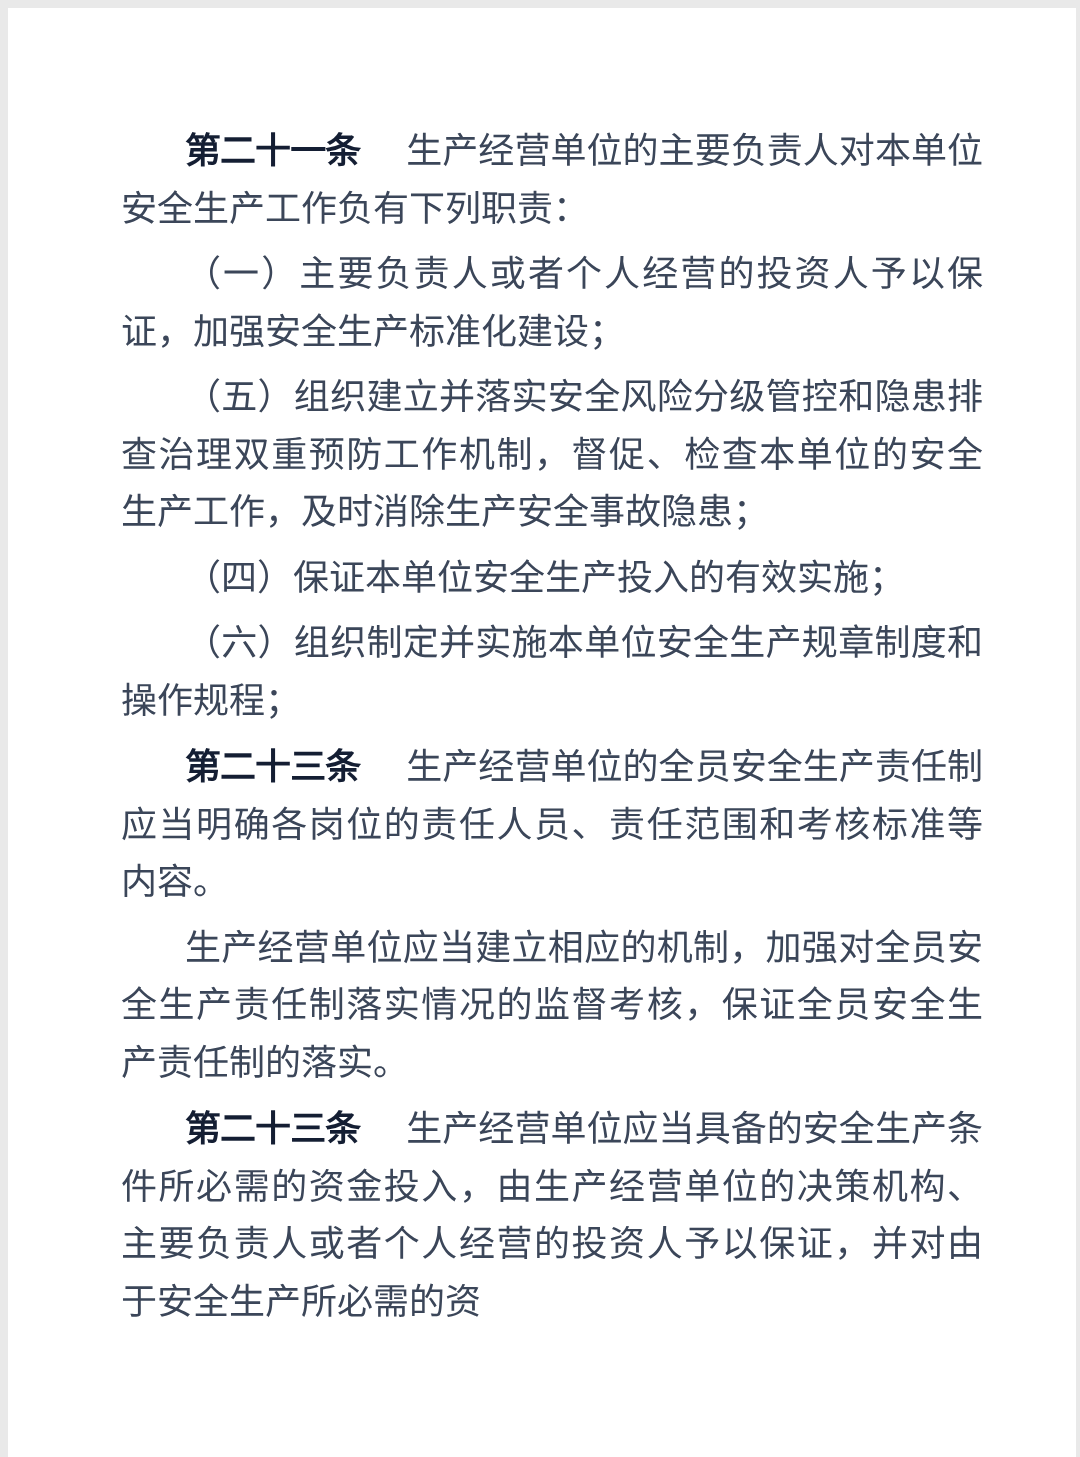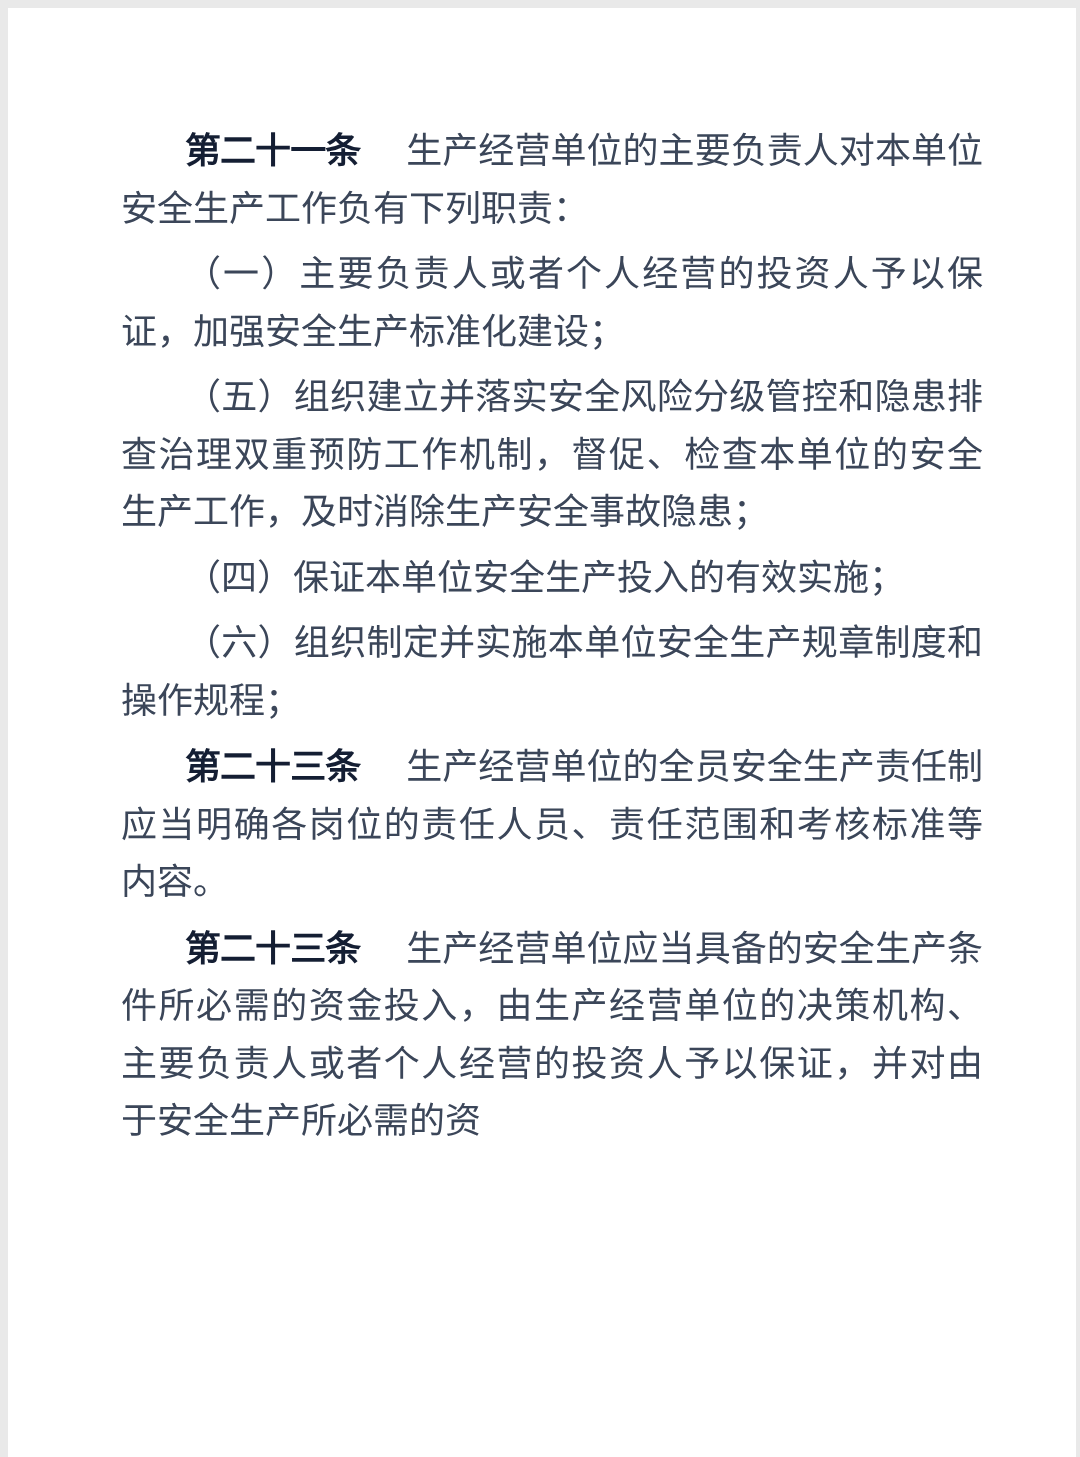--- a/index.html
+++ b/index.html
@@ -67,17 +67,18 @@
 
     <p class="para"><span class="text">（五）组织建立并落实安全风险分级管控和隐患排查治理双重预防工作机制，督促、检查本单位的安全生产工作，及时消除生产安全事故隐患；</span></p>
 
     <p class="para"><span class="text">（四）保证本单位安全生产投入的有效实施；</span></p>
 
     <p class="para"><span class="text">（六）组织制定并实施本单位安全生产规章制度和操作规程；</span></p>
 
 
     <p class="para"><span class="term">第二十三条</span><span class="text">生产经营单位的全员安全生产责任制应当明确各岗位的责任人员、责任范围和考核标准等内容。</span></p>
 
+    <p class="para"><span class="text">生产经营单位应当建立相应的机制，加强对全员安全生产责任制落实情况的监督考核，保证全员安全生产责任制的落实。</span></p>
 
     <p class="para"><span class="term">第二十三条</span><span class="text">生产经营单位应当具备的安全生产条件所必需的资金投入，由生产经营单位的决策机构、主要负责人或者个人经营的投资人予以保证，并对由于安全生产所必需的资</span></p>
 
   </div>
 </div>
 
 </body></html>

